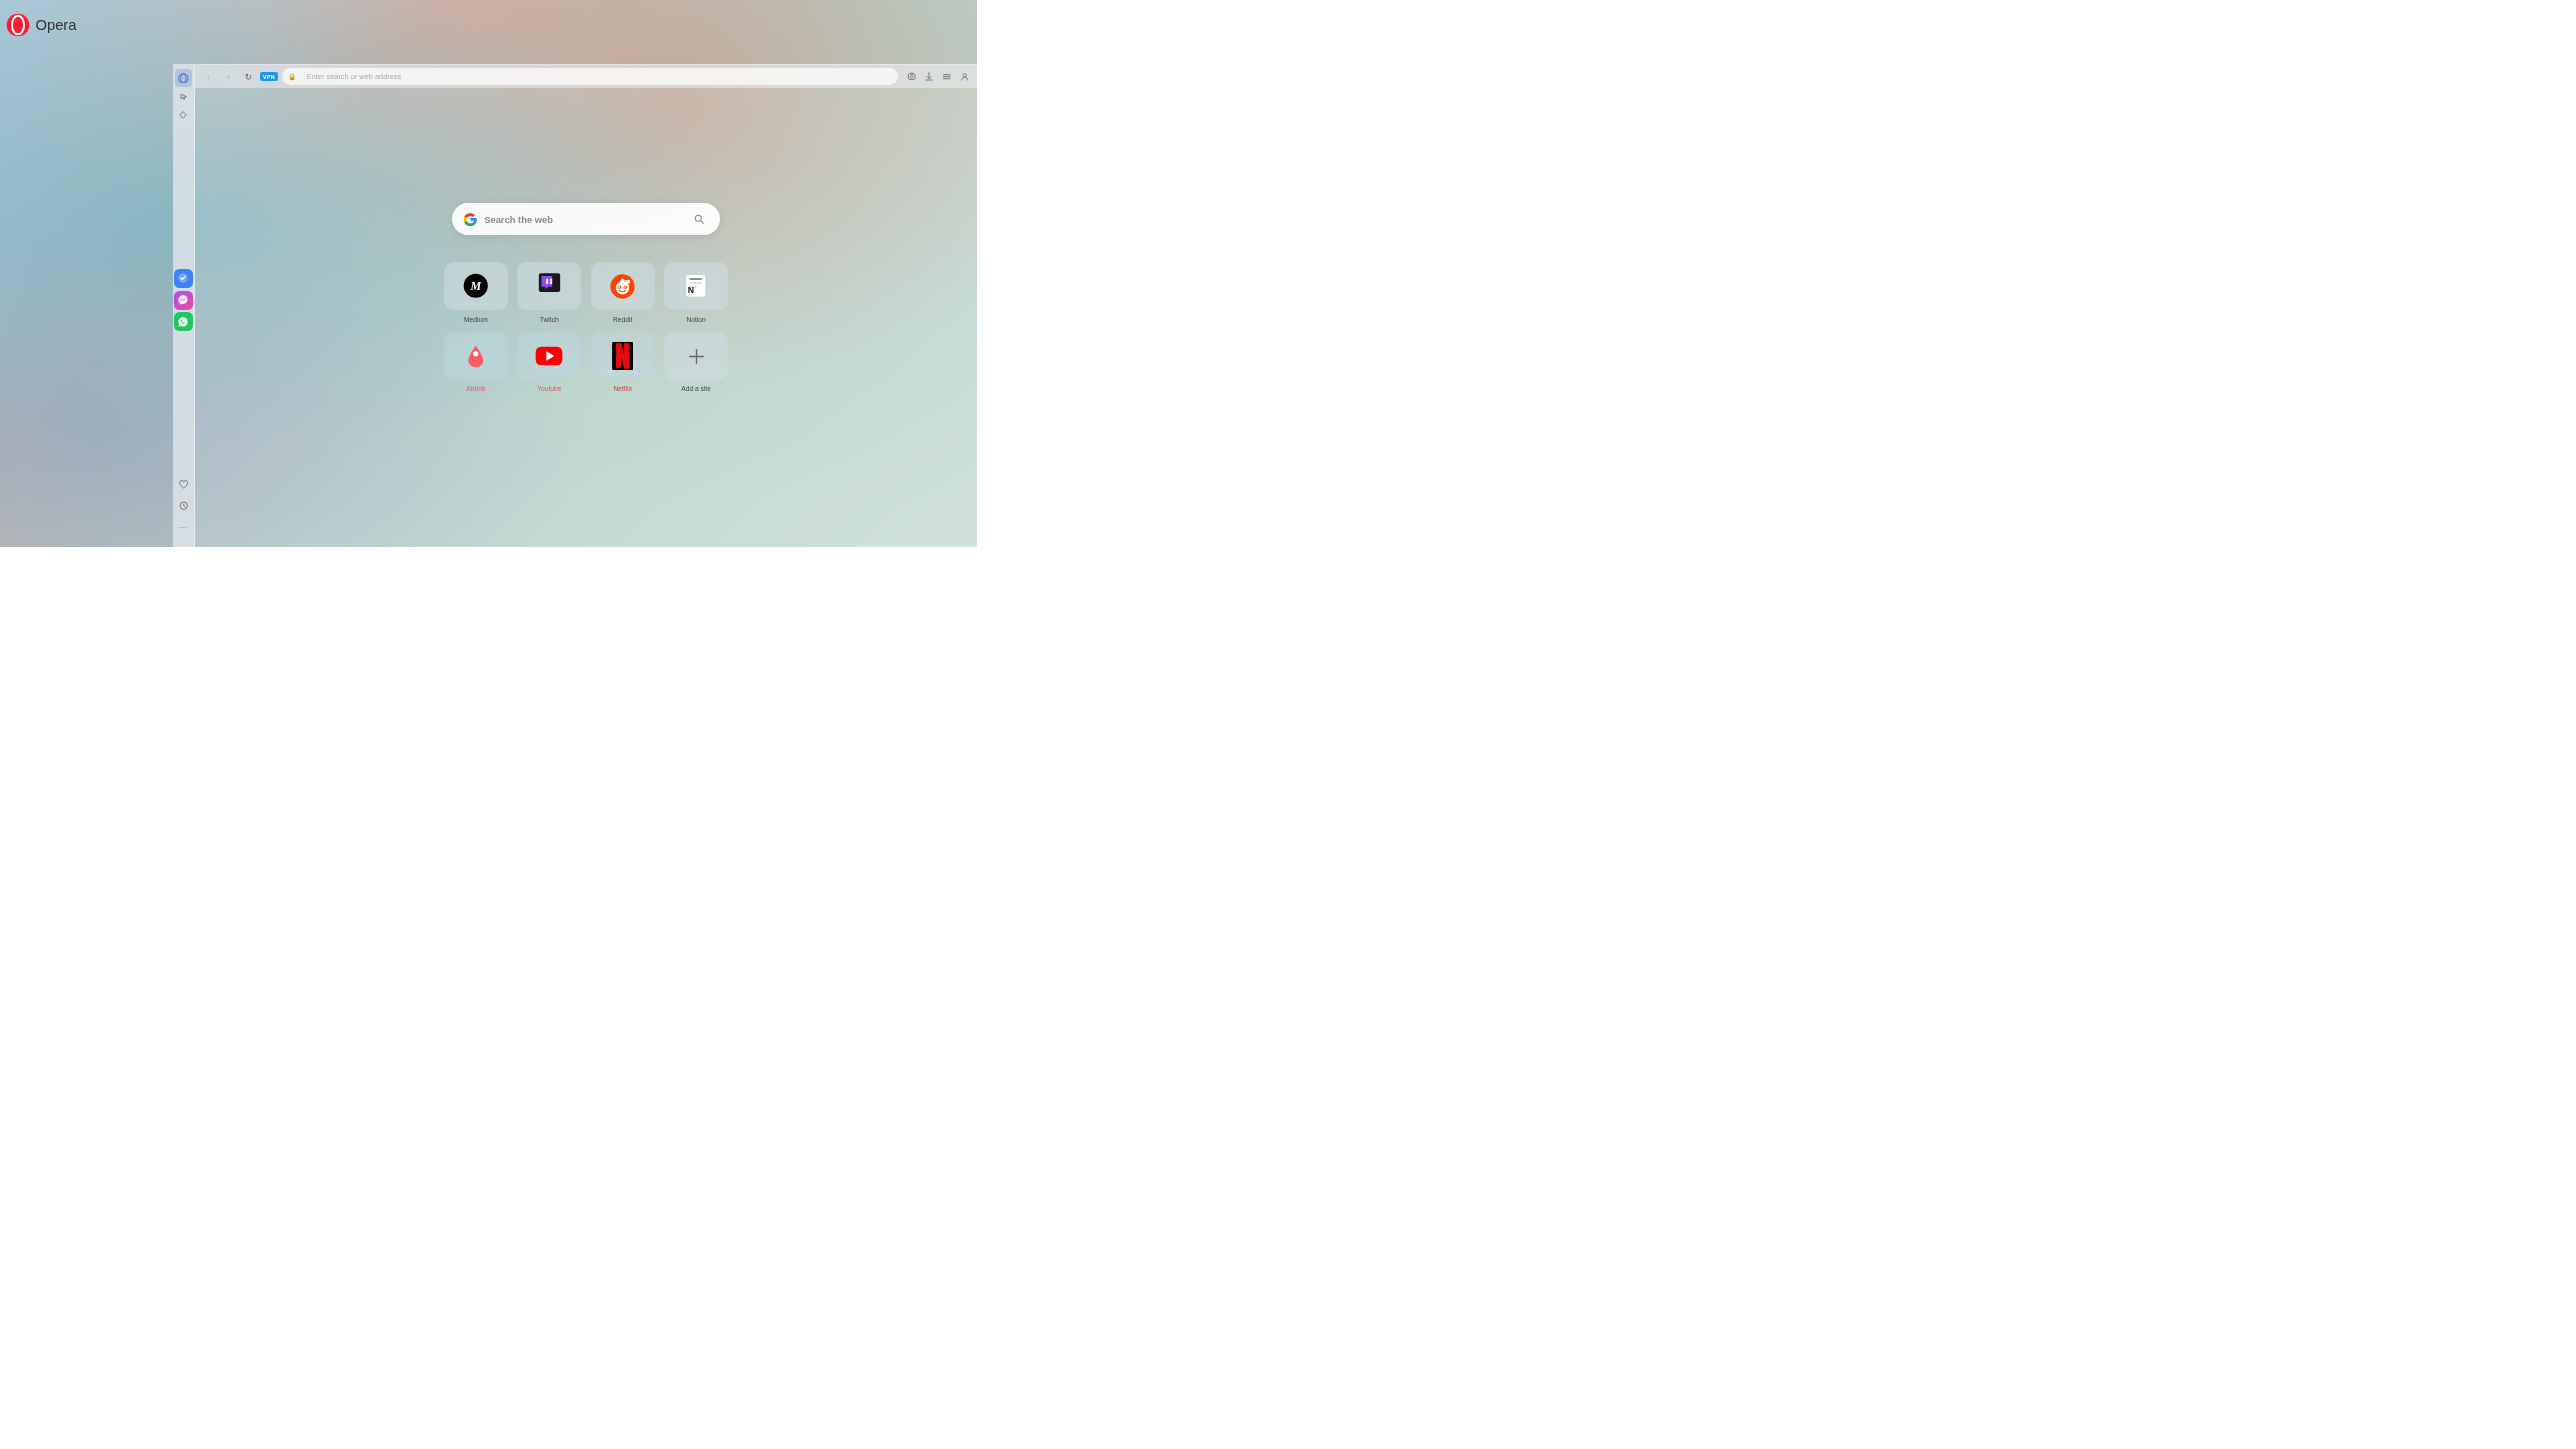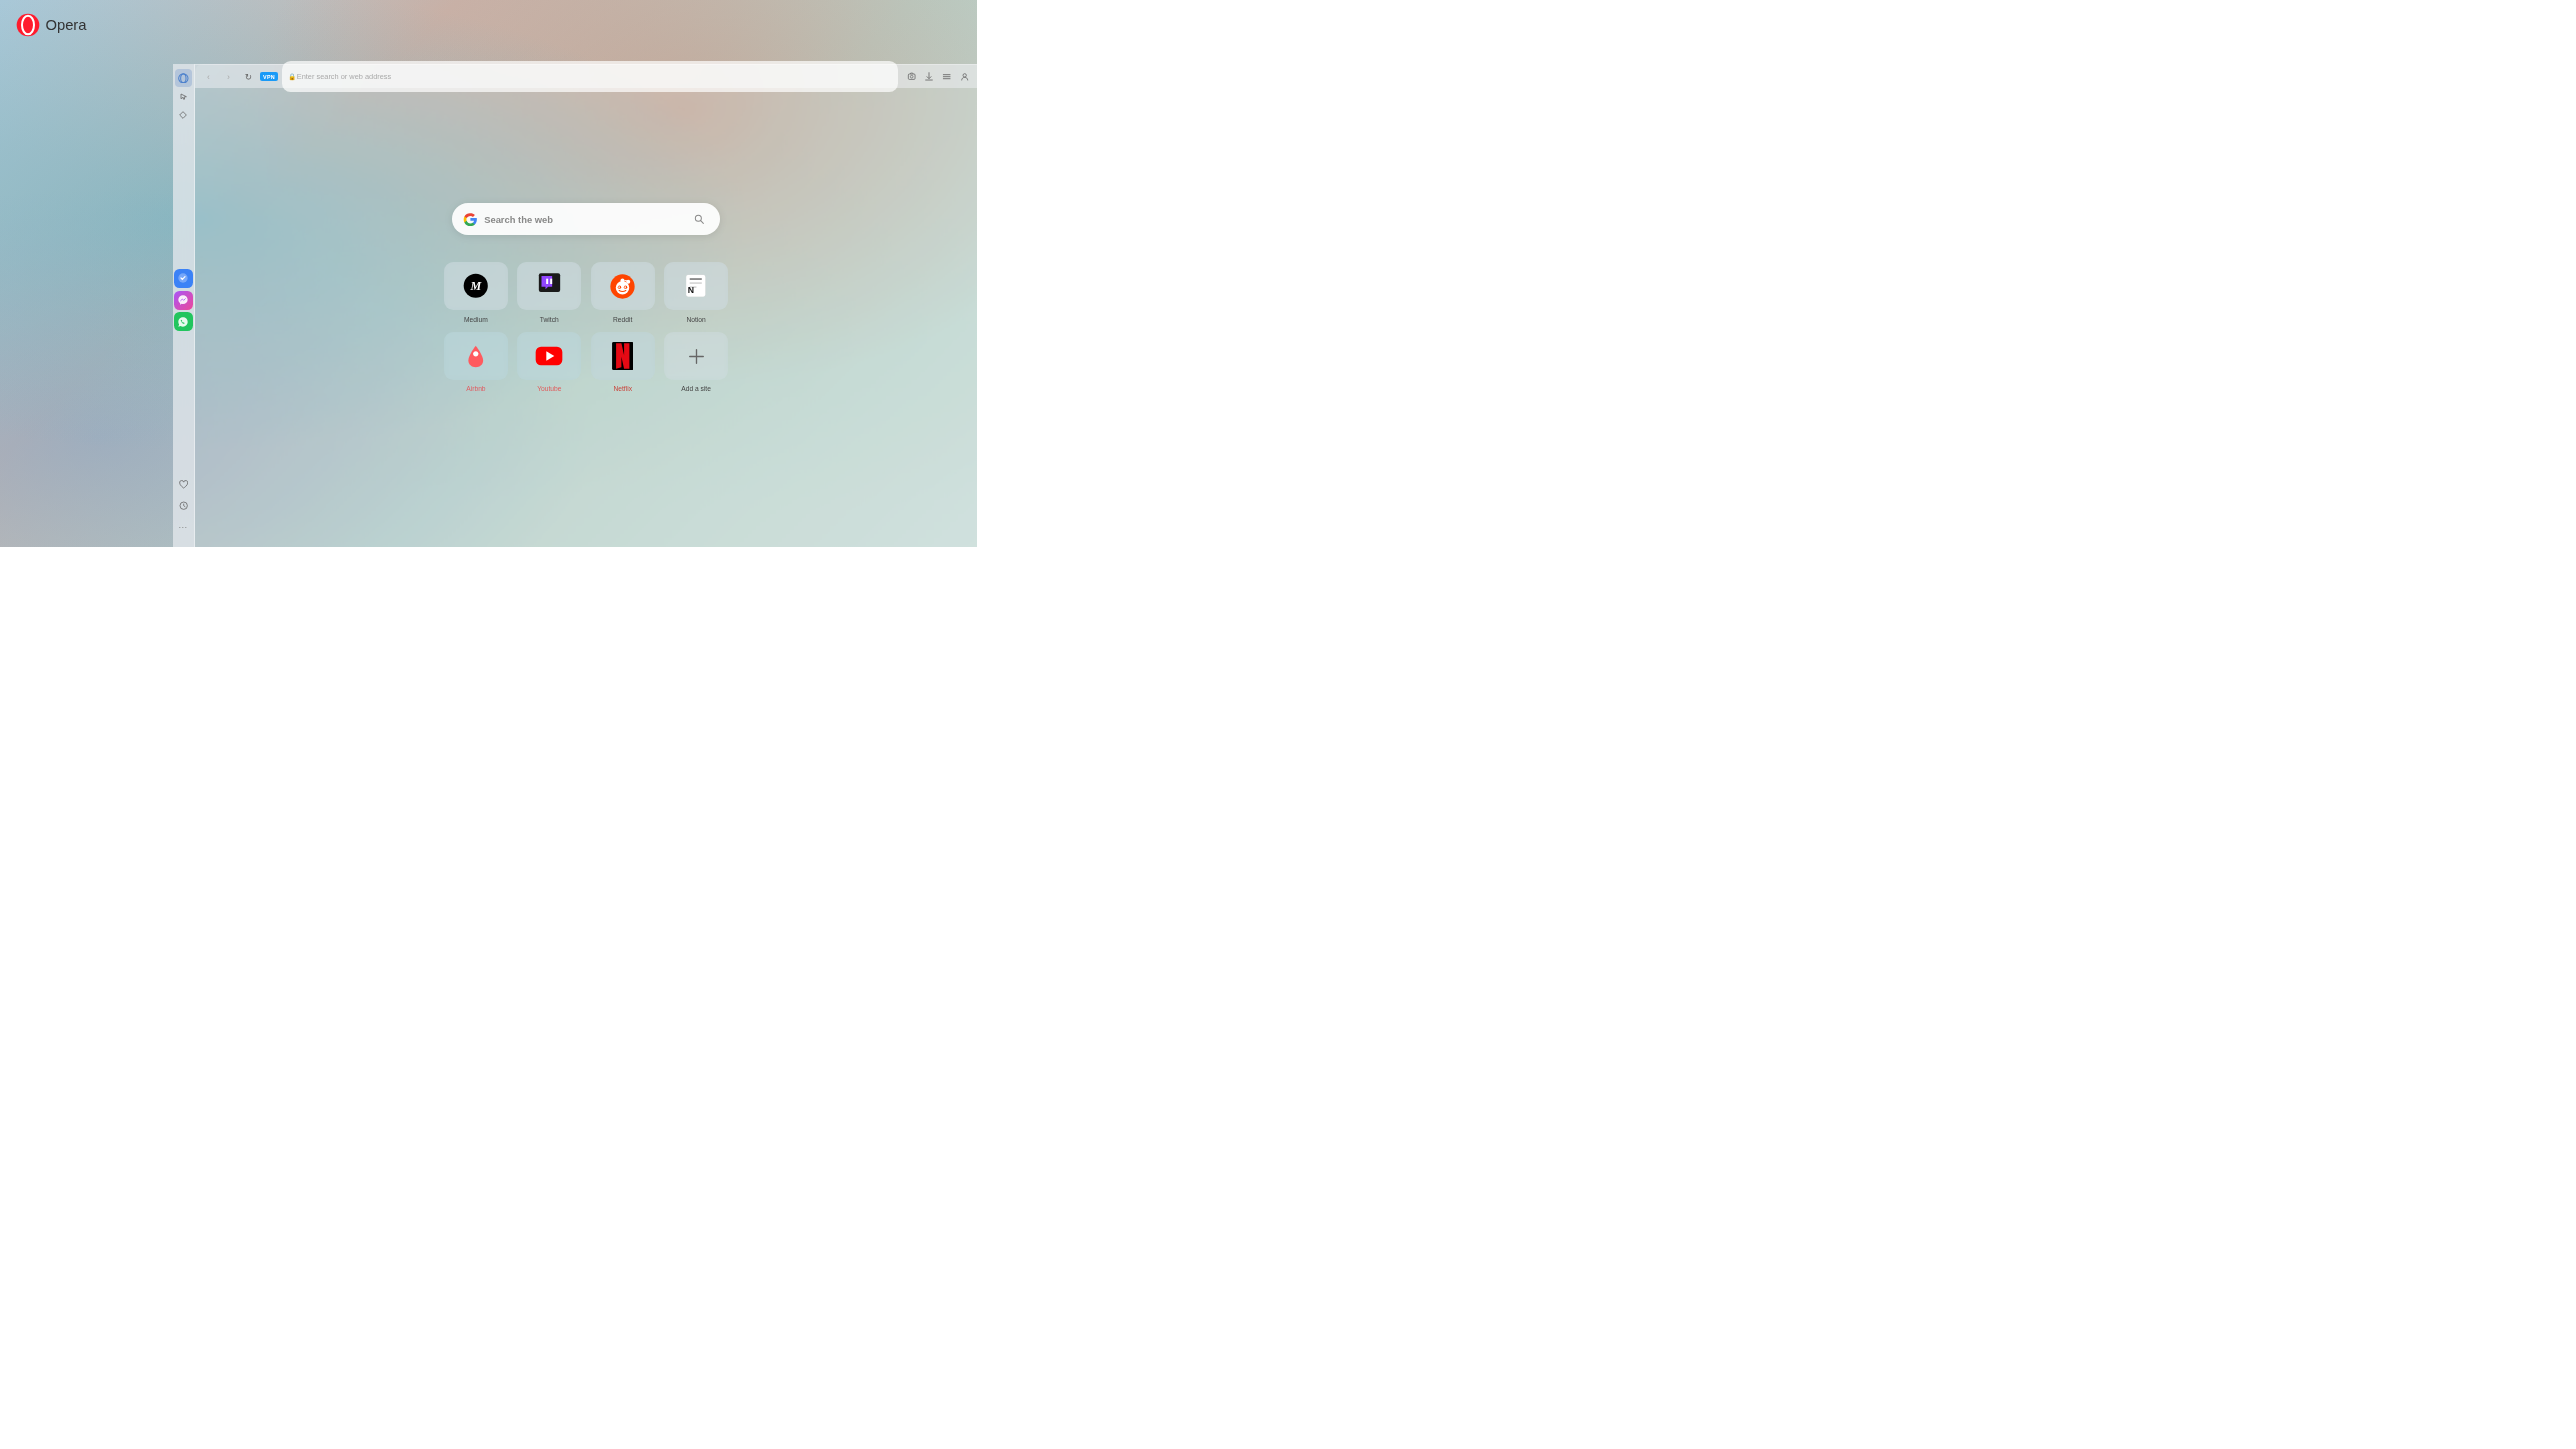--- a/index.html
+++ b/index.html
@@ -23,21 +23,21 @@
         radial-gradient(ellipse at 10% 80%, rgba(120,160,200,0.5) 0%, transparent 40%),
         radial-gradient(ellipse at 50% 50%, rgba(160,190,180,0.3) 0%, transparent 60%),
         linear-gradient(135deg, #a8c8d8 0%, #c8b8b0 30%, #b8d0c8 60%, #c8dcd8 100%);
       z-index: 0;
     }
 
     
     .opera-logo {
       position: absolute;
       top: 13.4px;
-      left: 16px;
+      left: 6px;
       display: flex;
       align-items: center;
       gap: 5.4px;
       z-index: 10;
     }
 
     .opera-icon {
       width: 24px;
       height: 24px;
     }
@@ -138,29 +138,29 @@
       color: white;
       font-size: 5.4px;
       font-weight: 700;
       padding: 1.3px 2.7px;
       border-radius: 2px;
       letter-spacing: 0.3px;
     }
 
     .address-bar {
       flex: 1;
-      height: 31px;
+      height: 17px;
       background: rgba(255,255,255,0.7);
       border-radius: 8.7px;
       display: flex;
       align-items: center;
       padding: 0 6.7px;
       font-size: 7.4px;
       color: #666;
-      gap: 0;
+      gap: 10px;
     }
 
     .lock-icon {
       font-size: 6.7px;
       color: #888;
     }
 
     .nav-actions {
       display: flex;
       align-items: center;

